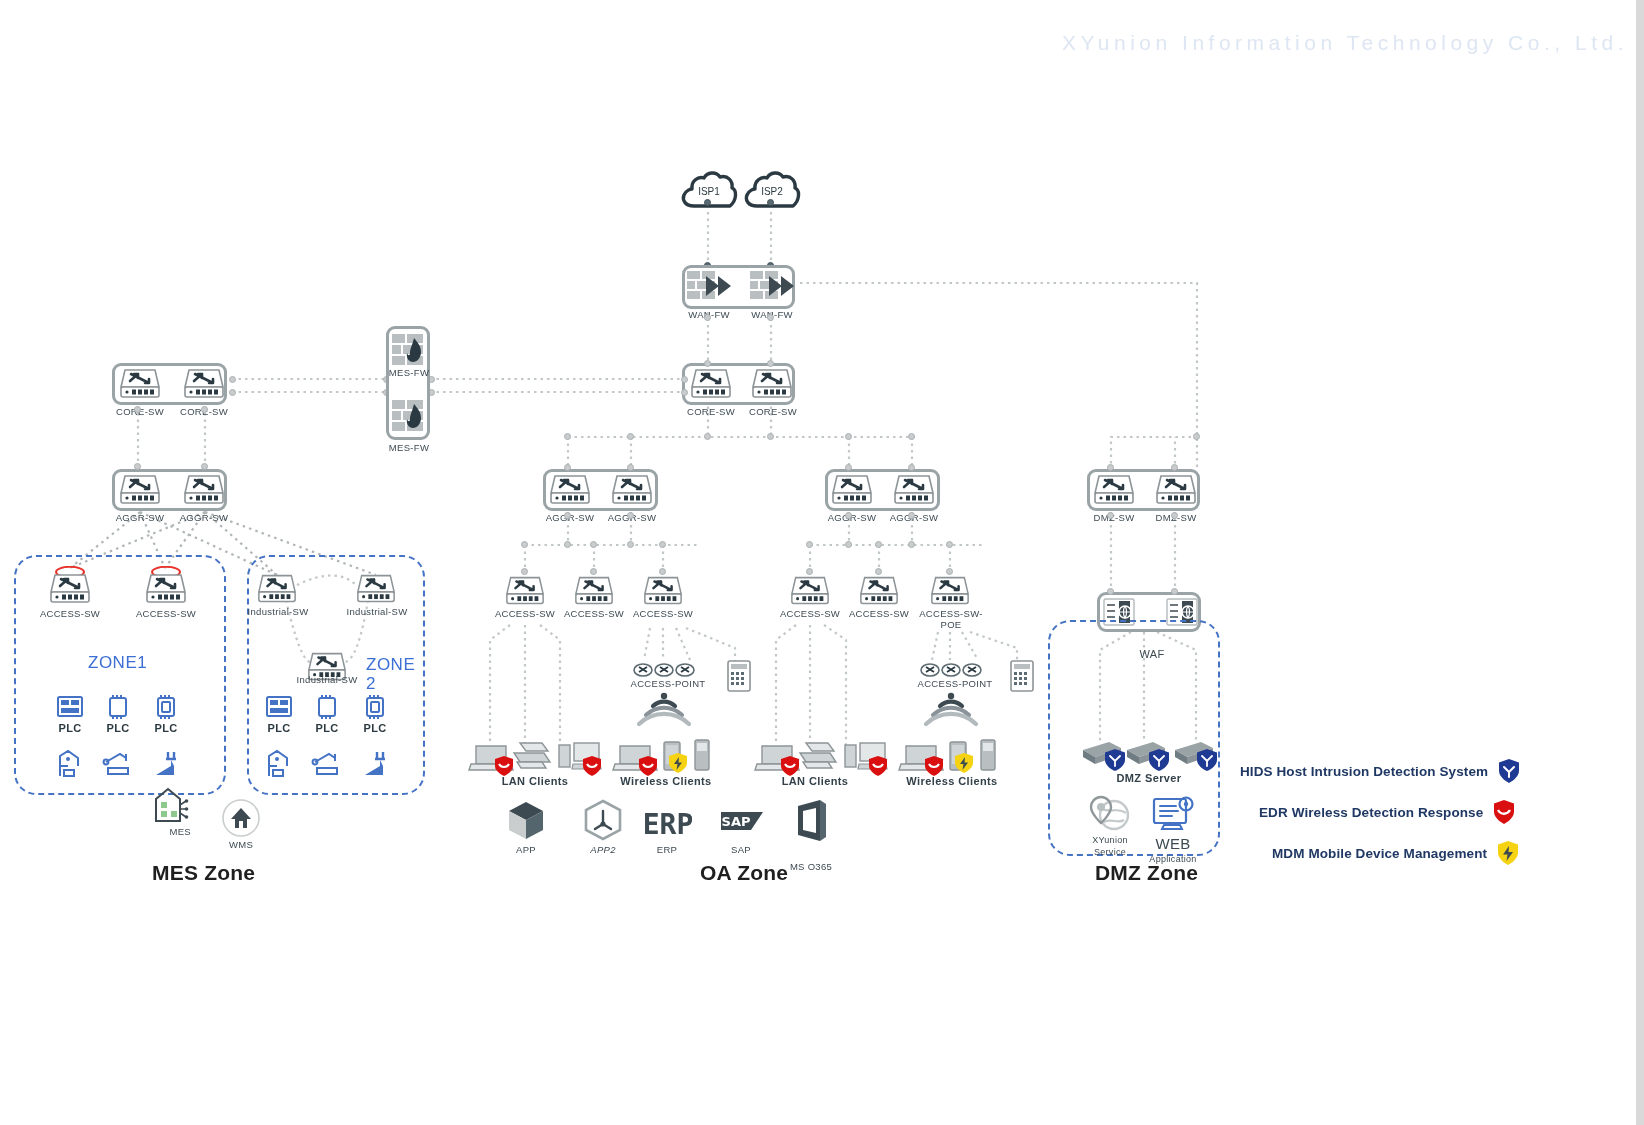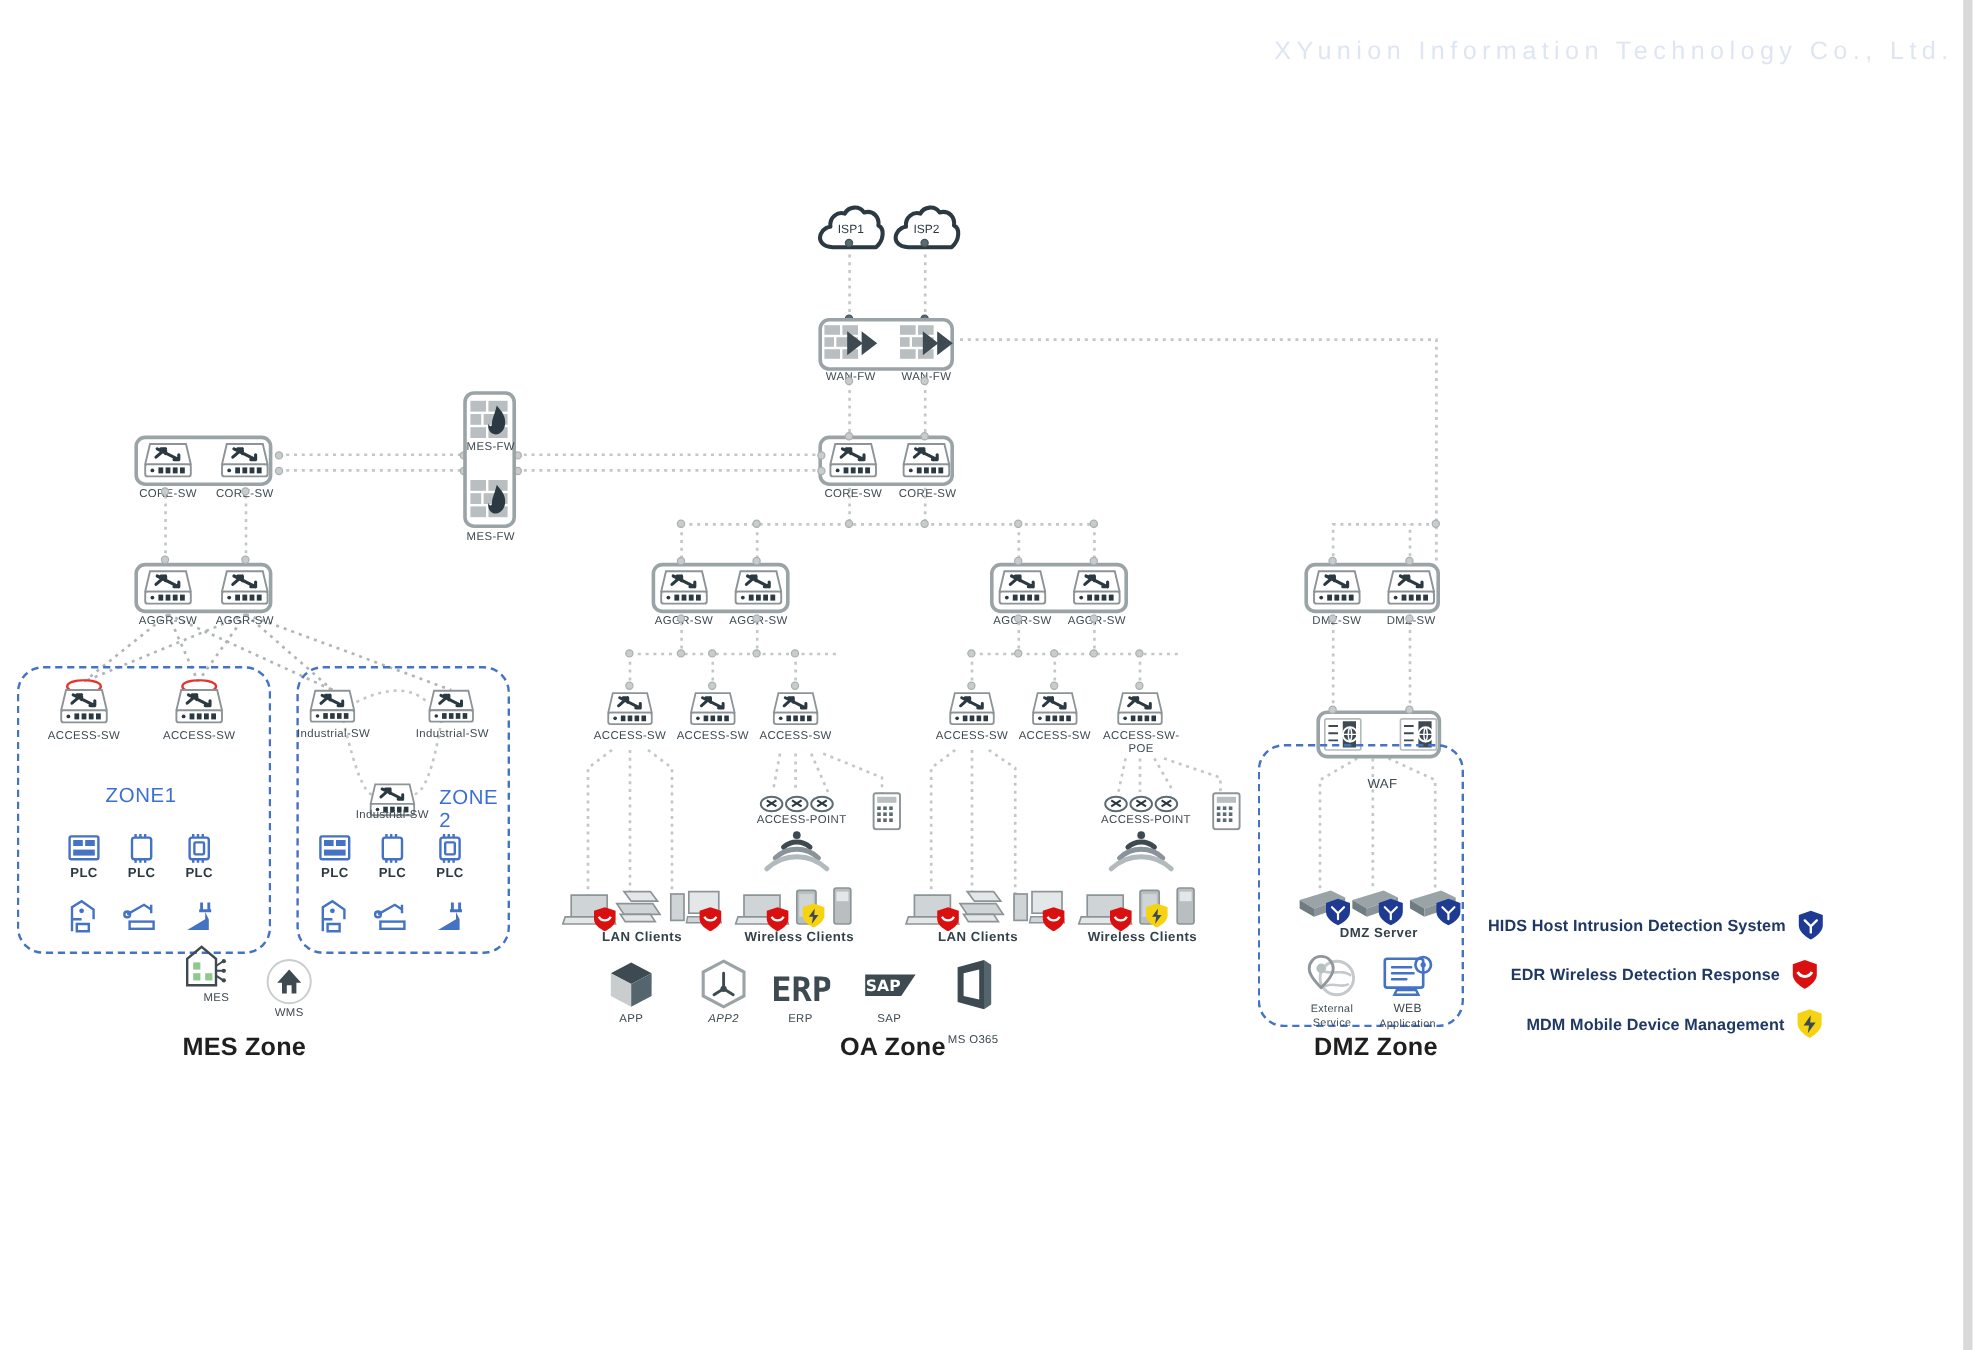--- a/index.html
+++ b/index.html
@@ -1132,35 +1132,35 @@
     <div class="cap cap-b">DMZ Server</div>
   </div>
 
   <div class="node" style="left:1082px; top:795px; width:56px;">
     <svg width="44" height="38" viewBox="0 0 44 38" style="display:block;margin:0 auto;">
       <circle cx="26" cy="20" r="14" fill="none" stroke="#c4c9cb" stroke-width="2.4"></circle>
       <path d="M14,14 C22,18 30,12 38,18 M16,27 C24,23 30,29 36,25" fill="none" stroke="#c4c9cb" stroke-width="2.2"></path>
       <path d="M13,2 C19,2 23,7 23,12 C23,19 13,28 13,28 C13,28 3,19 3,12 C3,7 7,2 13,2 Z" fill="none" stroke="#8f979a" stroke-width="2.4"></path>
       <circle cx="13" cy="12" r="4" fill="#b8bfc1"></circle>
     </svg>
-    <div class="lbl" style="font-size:9px; line-height:1.2; margin-top:2px;">External</div>
+    <div class="lbl" style="font-size:9px; line-height:1.2; margin-top:2px;">XYunion</div>
     <div class="lbl" style="font-size:9px; line-height:1.2;">Service</div>
   </div>
 
   <div class="node" style="left:1145px; top:795px; width:56px;">
     <svg width="46" height="38" viewBox="0 0 46 38" style="display:block;margin:0 auto;">
       <rect x="4" y="4" width="32" height="24" rx="2" fill="none" stroke="#4472c4" stroke-width="2.2"></rect>
       <g stroke="#4472c4" stroke-width="2" fill="none" stroke-linecap="round">
         <path d="M10,11 L26,11 M10,16 L28,16 M10,21 L22,21"></path>
       </g>
       <path d="M14,30 L30,30 L32,34 L12,34 Z" fill="none" stroke="#4472c4" stroke-width="2"></path>
       <circle cx="36" cy="9" r="6.5" fill="none" stroke="#4472c4" stroke-width="2.2"></circle>
       <circle cx="36" cy="9" r="2.2" fill="#4472c4"></circle>
     </svg>
-    <div class="lbl" style="font-size:10px; line-height:1.2; margin-top:2px;">WEB</div>
+    <div class="lbl" style="font-size:15px; line-height:1.2; margin-top:2px;">WEB</div>
     <div class="lbl" style="font-size:9px; line-height:1.2;">Application</div>
   </div>
 
   <div class="zone-title" style="left:1095px; top:861px;">DMZ Zone</div>
 
   <div class="legend-row" style="left:1240px; top:758px;">
     <span class="ltxt">HIDS Host Intrusion Detection System</span>
     <svg class="badge" viewBox="0 0 22 26">
       <path d="M11,1 L21,4.5 L21,13 C21,20 11,25 11,25 C11,25 1,20 1,13 L1,4.5 Z" fill="#1f3a93"></path>
       <path d="M6,9 L11,14 L16,9 M11,14 L11,19" fill="none" stroke="#ffffff" stroke-width="2" stroke-linecap="round"></path>

